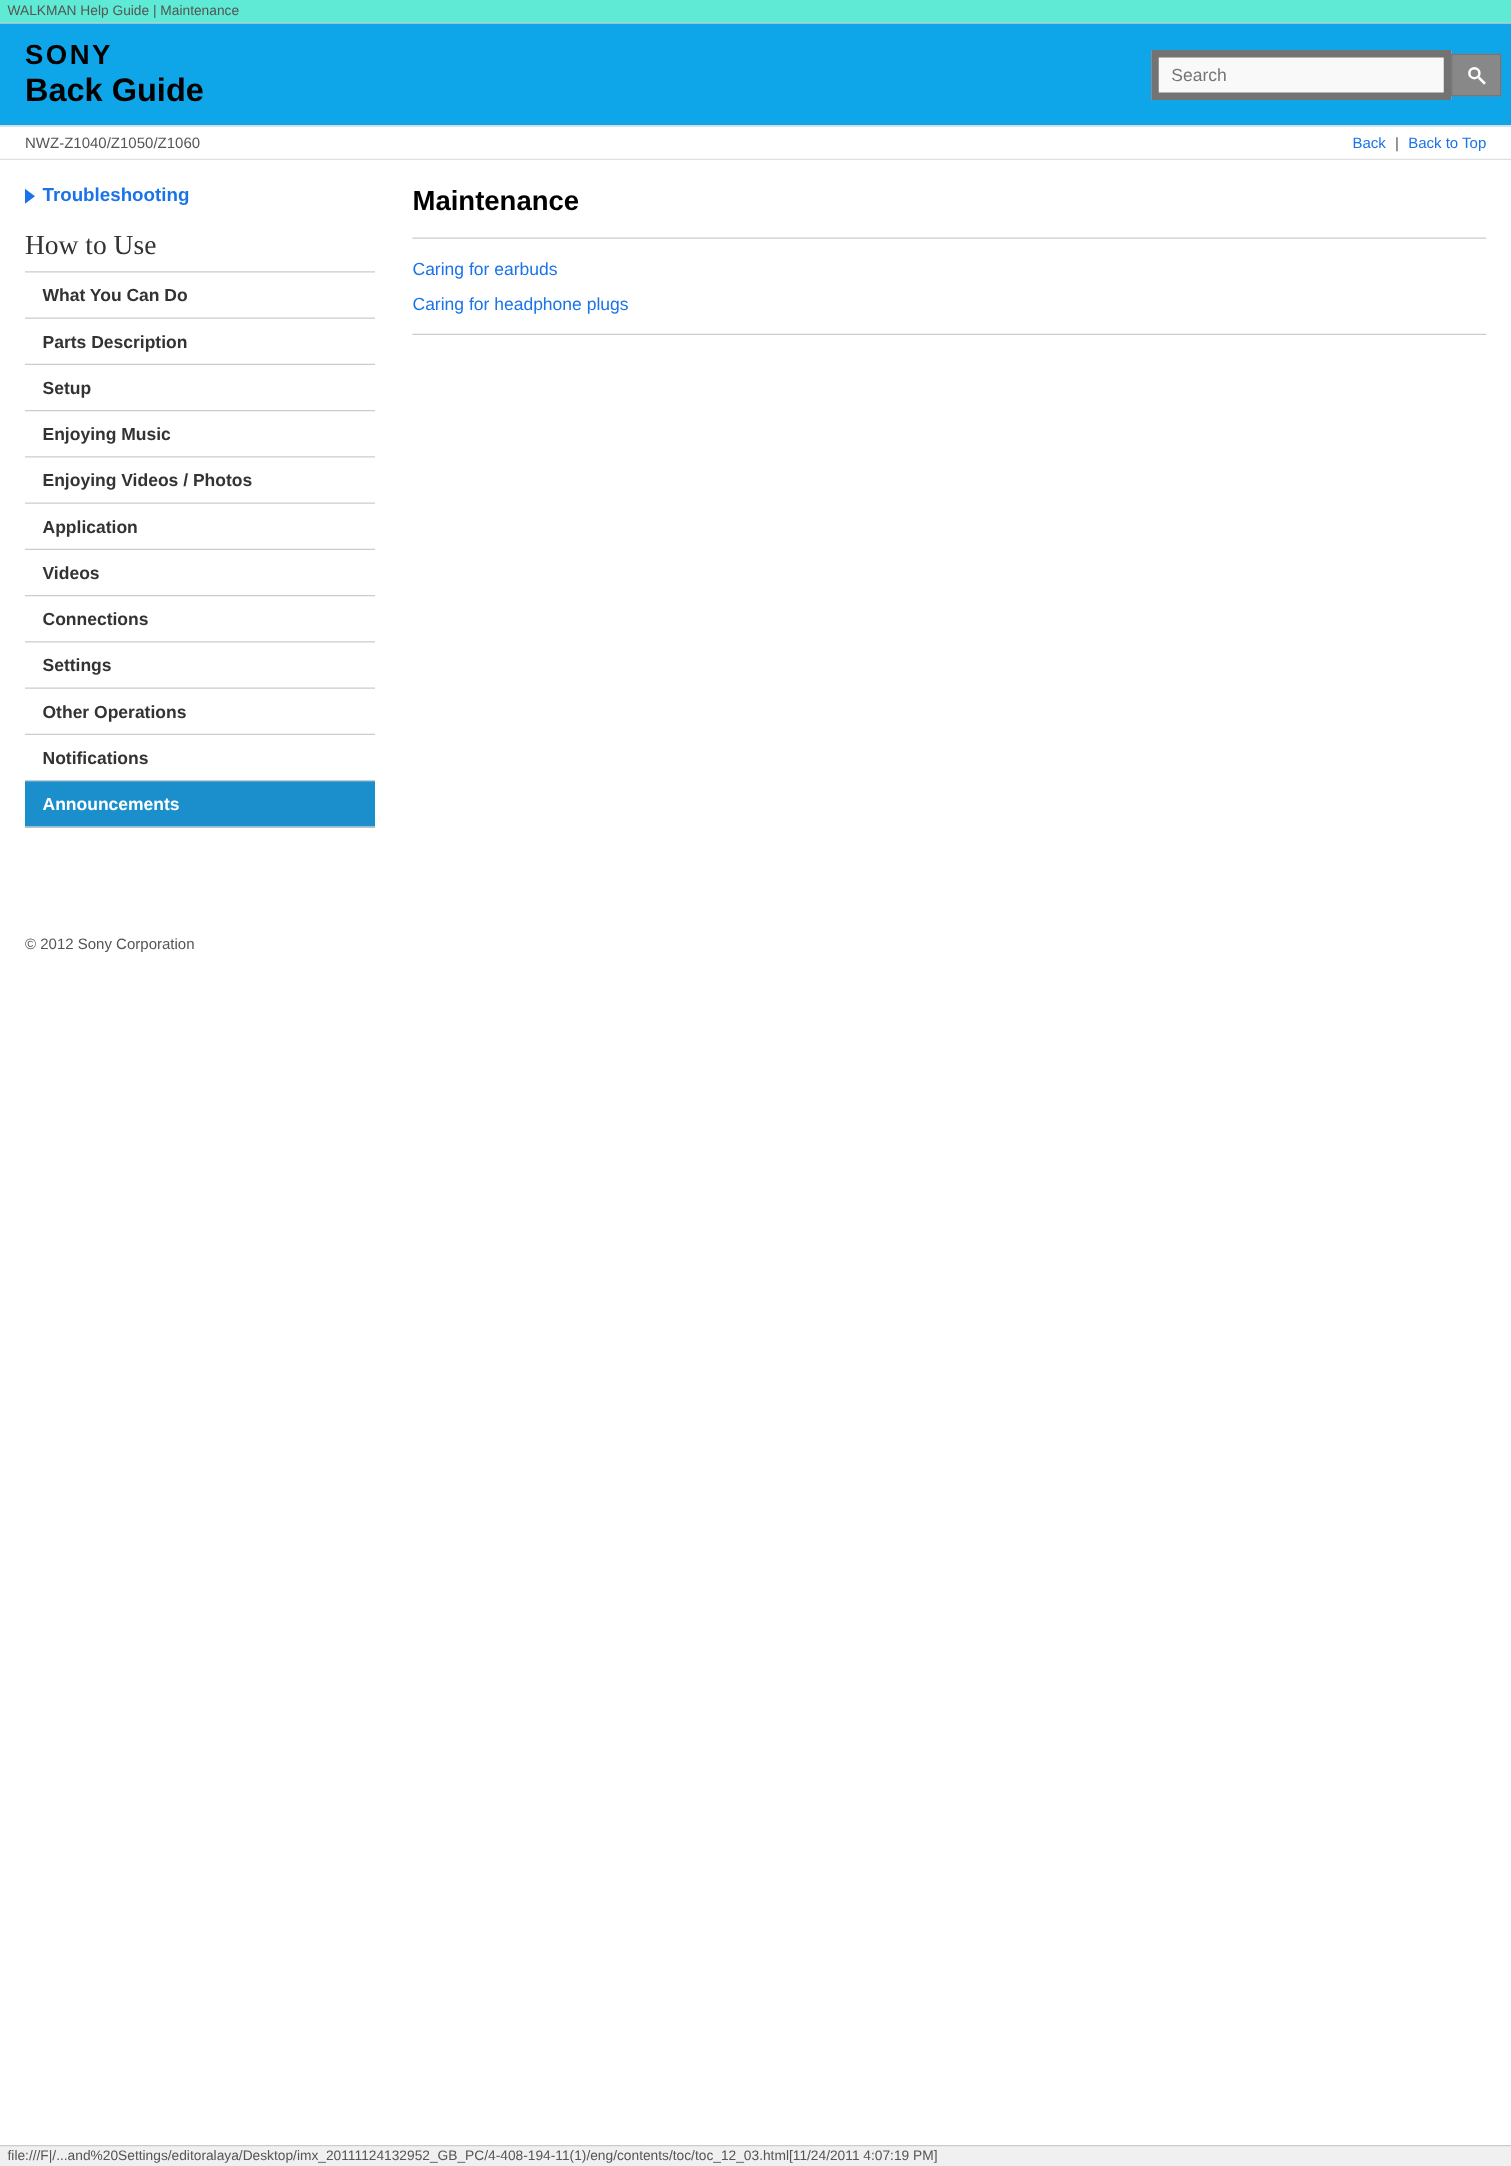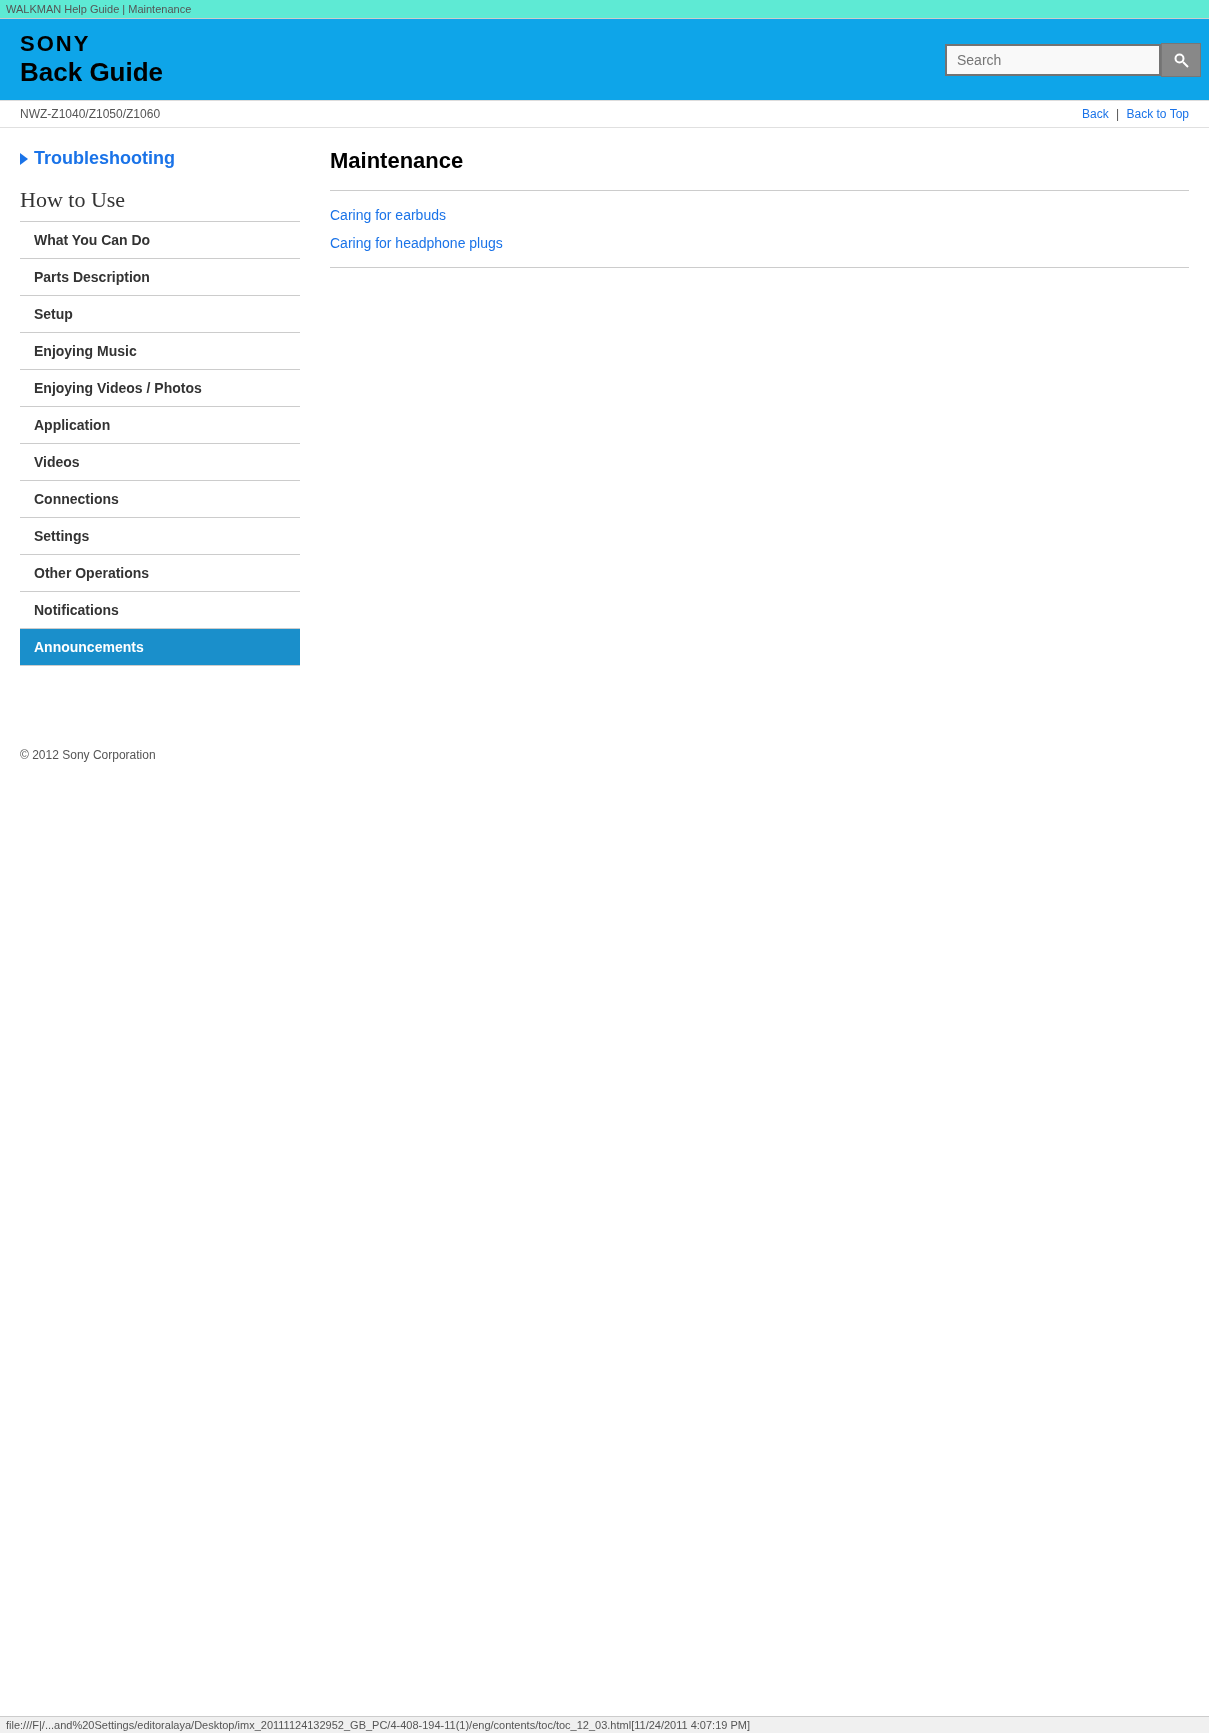--- a/index.html
+++ b/index.html
@@ -43,23 +43,23 @@
       font-weight: bold;
       color: #000;
     }
 
     #search-area {
       display: flex;
       align-items: center;
     }
 
     #search-input {
-      width: 216px;
+      width: 240px;
       padding: 6px 10px;
-      border: 2px solid #737373;
+      border: 6px solid #737373;
       font-size: 14px;
       color: #999;
       outline: none;
       background: #f9f9f9;
     }
 
     #search-button {
       width: 40px;
       height: 34px;
       background: #888;
@@ -110,21 +110,21 @@
     #sidebar {
       width: 280px;
       min-width: 280px;
       margin-right: 30px;
       font-size: 14px;
     }
 
     #troubleshooting-link {
       color: #1a73e8;
       text-decoration: none;
-      font-size: 18px;
+      font-size: 15px;
       font-weight: bold;
       display: flex;
       align-items: center;
       margin-bottom: 18px;
     }
 
     .chevron-icon {
       display: inline-block;
       width: 0;
       height: 0;

